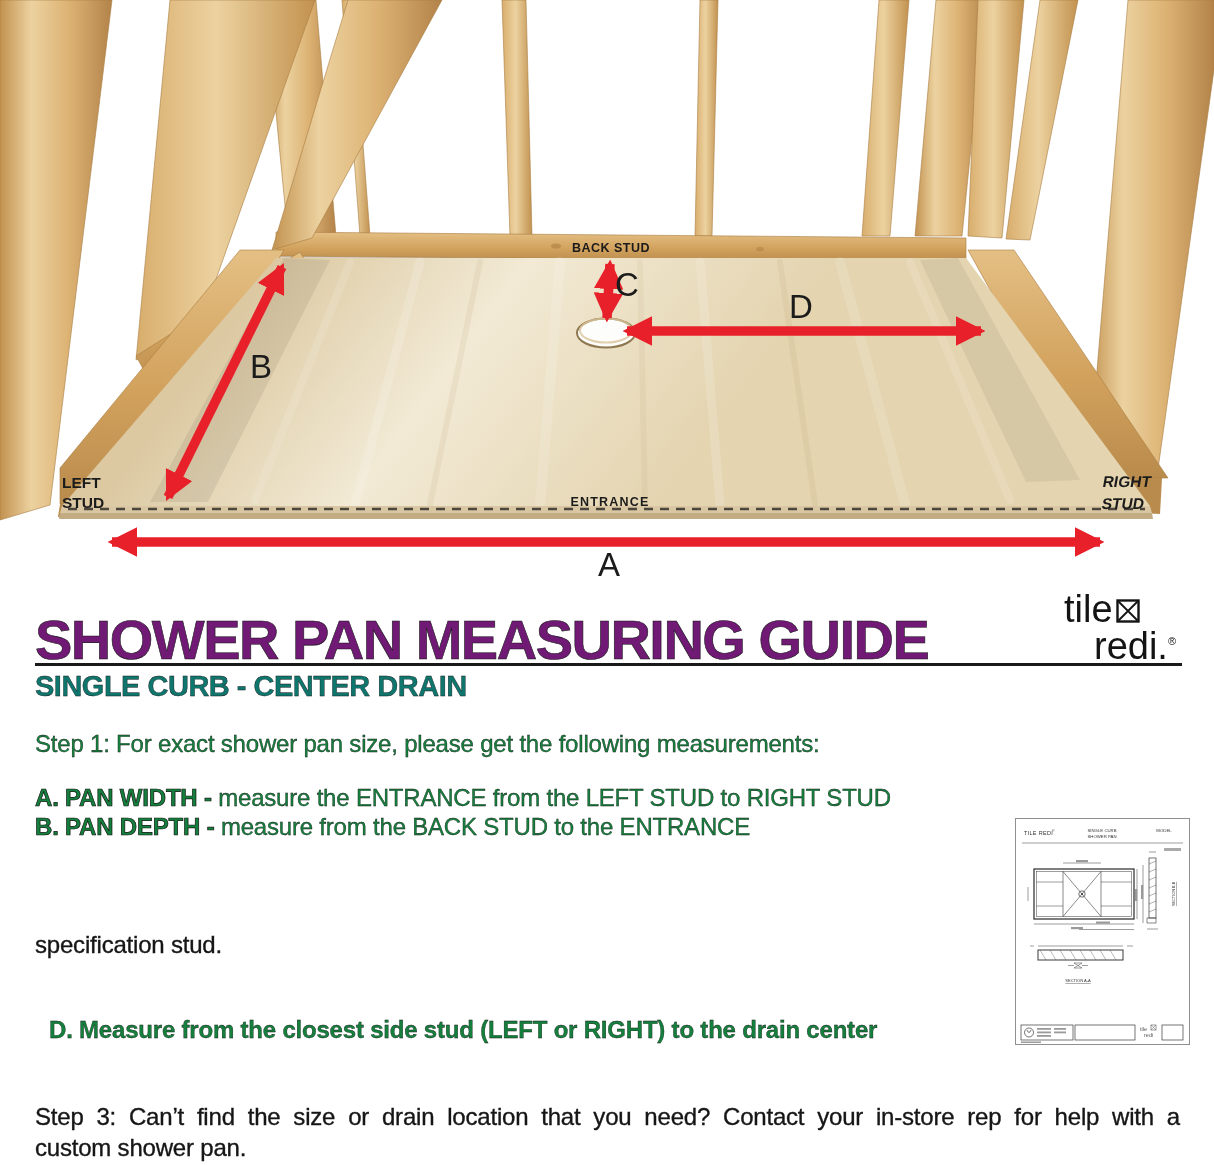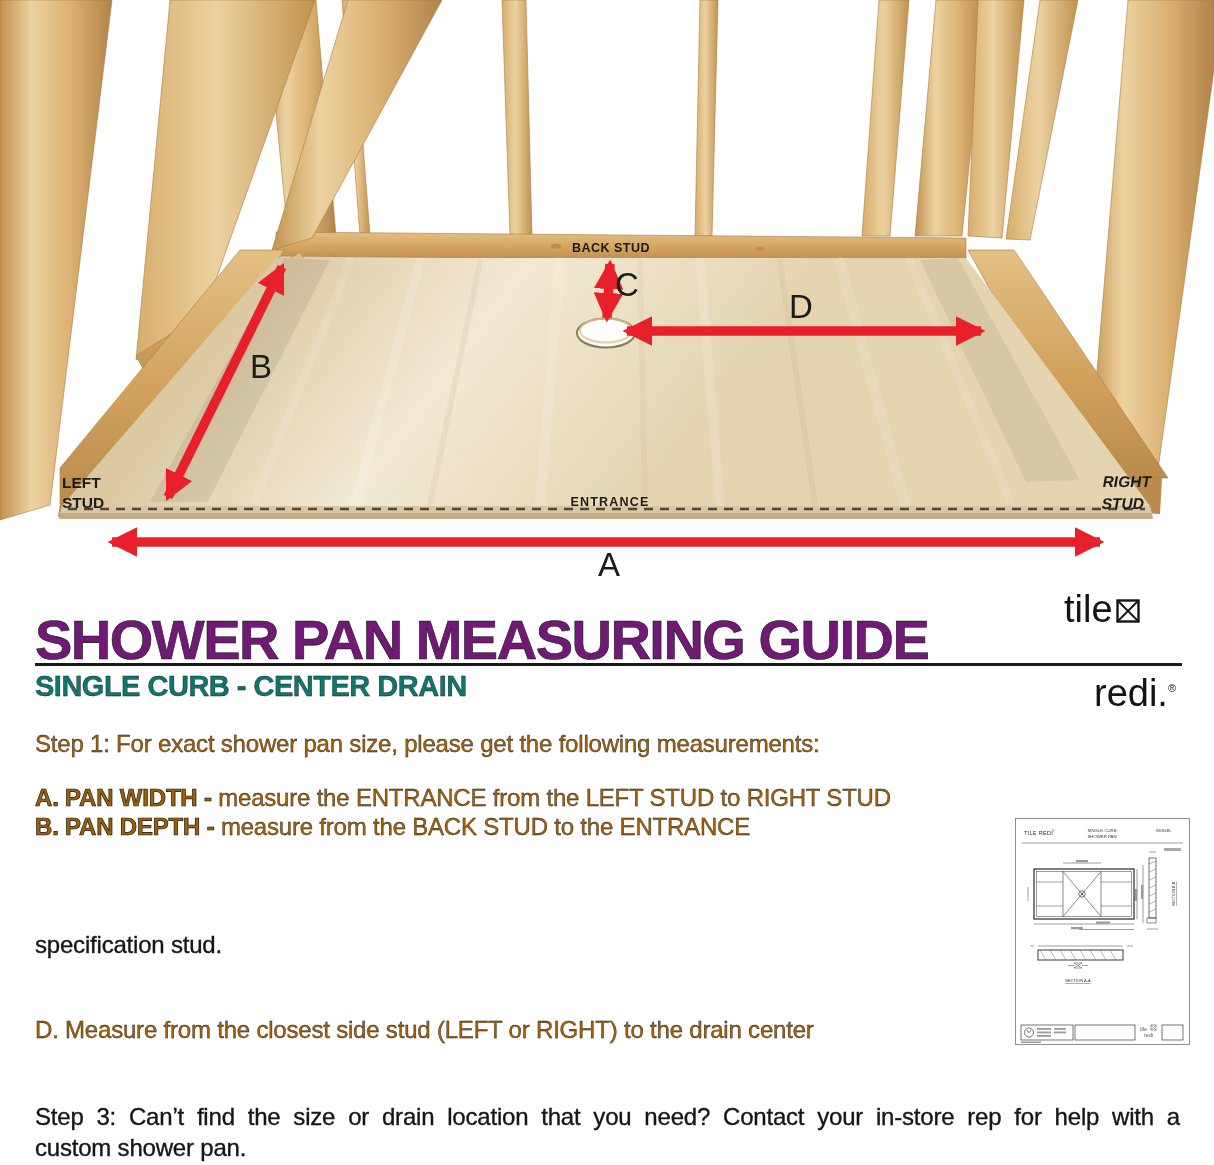--- a/index.html
+++ b/index.html
@@ -6,29 +6,29 @@
   #page{position:relative;width:1214px;height:1165px;background:#fff;overflow:hidden;
         font-family:"Liberation Sans",sans-serif;color:#1b1b1b;}
   #photo{position:absolute;left:0;top:0;}
   svg{font-family:"Liberation Sans",sans-serif;}
   .abs{position:absolute;}
   .page-title{left:35px;top:607px;font-size:56px;font-weight:700;letter-spacing:-1.5px;
               color:#701a75;white-space:nowrap;-webkit-text-stroke:0.6px #151515;}
   .title-rule{left:35px;top:663px;width:1147px;height:3px;background:#1a1a1a;}
   .subtitle{left:35px;top:670px;font-size:29px;font-weight:700;letter-spacing:-0.5px;
             color:#0f766e;white-space:nowrap;-webkit-text-stroke:0.4px #181818;}
-  .body-line{font-size:24px;line-height:31px;letter-spacing:-0.2px;color:#a16207;
+  .body-line{font-size:24px;line-height:31px;letter-spacing:-0.2px;color:#15803d;
              -webkit-text-stroke:0.35px #161616;white-space:nowrap;}
   .body-par{font-size:24px;line-height:31px;letter-spacing:-0.2px;color:#161616;
             -webkit-text-stroke:0.35px #161616;}
   .just{text-align:justify;text-align-last:justify;white-space:normal;}
   .bseg{font-weight:700;-webkit-text-stroke:0.7px #111;}
   .logo{left:1064px;top:592px;width:126px;color:#141414;}
   .logo .row1{display:flex;align-items:flex-end;font-size:38px;line-height:34px;letter-spacing:0px;}
-  .logo .row2{font-size:38px;line-height:30px;margin-left:30px;letter-spacing:0px;margin-top:47px;}
+  .logo .row2{font-size:38px;line-height:30px;margin-left:30px;letter-spacing:0px;}
   .logo .reg{font-size:11px;vertical-align:super;}
   .logo-box{width:24px;height:24px;margin:0 0 3px 3px;}
   .spec{left:1015px;top:818px;width:175px;height:227px;border:1px solid #8f8f8f;background:#fff;box-sizing:border-box;}
 </style>
 </head>
 <body>
 
 <div id="page">
 
   <svg id="photo" width="1214" height="585" viewBox="0 0 1214 585">
@@ -159,21 +159,21 @@
 
   <div class="abs body-line" style="left:35px;top:811px;">
     <span class="bseg">B. PAN DEPTH - </span><span>measure from the BACK STUD to the ENTRANCE</span>
   </div>
   <div class="abs body-line" style="left:35px;top:782px;">
     <span class="bseg">A. PAN WIDTH - </span><span>measure the ENTRANCE from the LEFT STUD to RIGHT STUD</span>
   </div>
 
   <div class="abs body-par" style="left:35px;top:929px;width:975px;">specification stud.</div>
 
-  <div class="abs body-line" style="left:35px;top:1014px;">D. Measure from the closest side stud (LEFT or RIGHT) to the drain center</div>
+  <div class="abs body-line" style="left:49px;top:1014px;font-weight:bold;">D. Measure from the closest side stud (LEFT or RIGHT) to the drain center</div>
 
   <div class="abs body-par just" style="left:35px;top:1101px;width:1145px;">Step 3: Can’t find the size or drain location that you need? Contact your in-store rep for help with a</div>
   <div class="abs body-par" style="left:35px;top:1132px;width:1145px;">custom shower pan.</div>
 
   <div class="abs spec">
     <svg width="173" height="225" viewBox="0 0 173 225">
       <g fill="#333">
         <text x="8" y="16" font-size="5.5" letter-spacing="0.3">TILE REDI</text>
         <text x="36" y="13" font-size="3.5">®</text>
         <text x="86" y="13" text-anchor="middle" font-size="4.3">SINGLE CURB</text>

